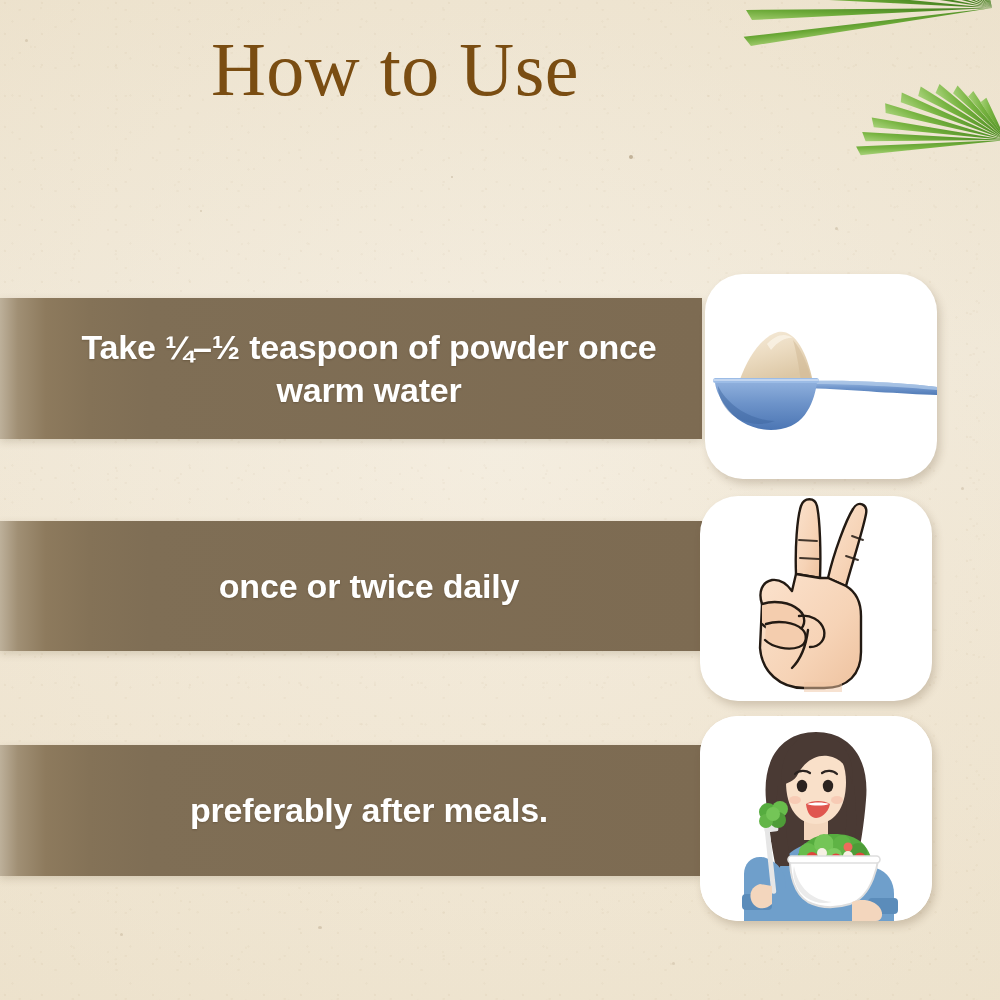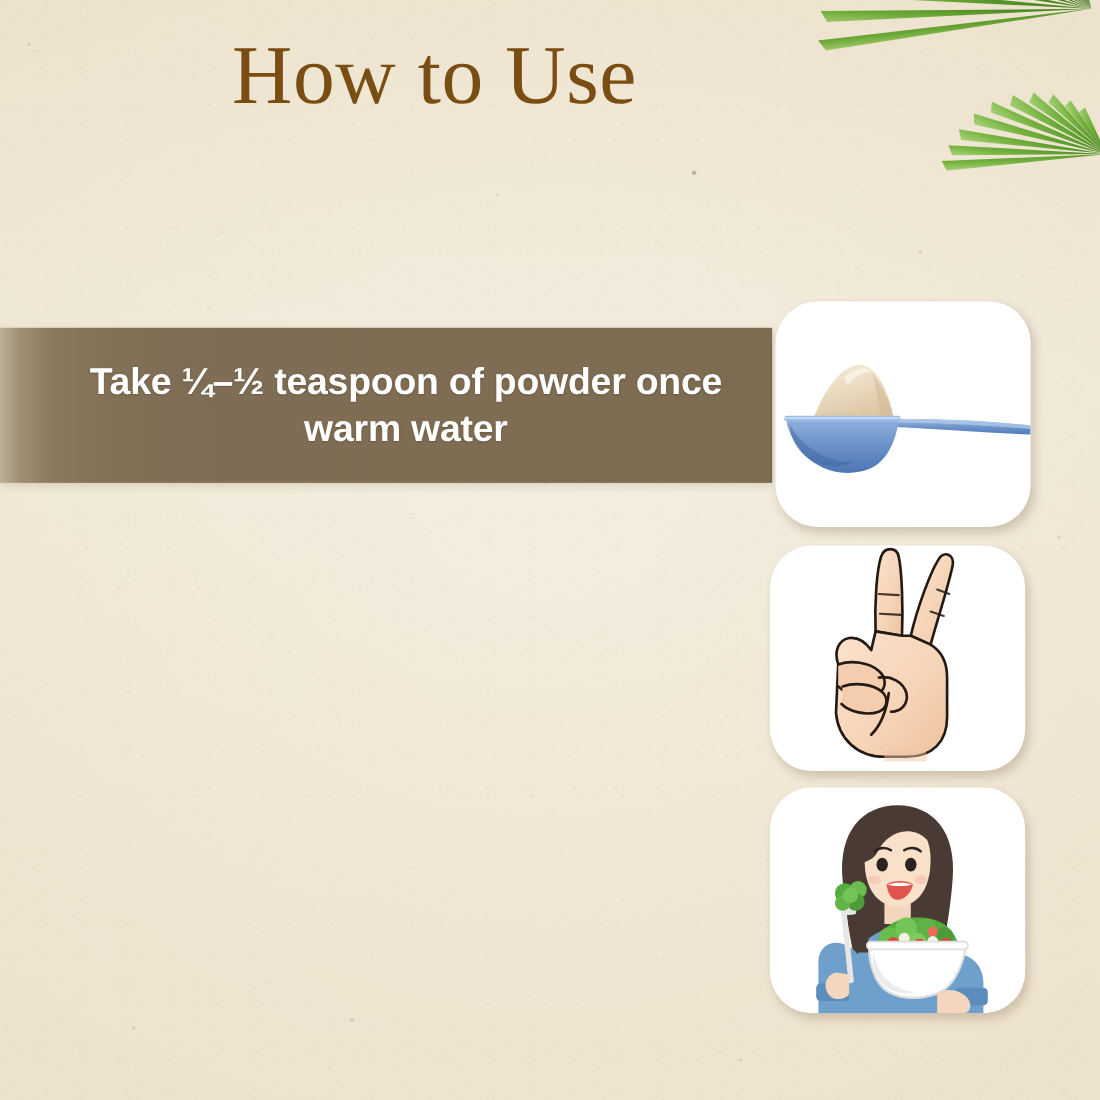--- a/index.html
+++ b/index.html
@@ -210,21 +210,27 @@
       </g>
     </svg>
   </div>
 
   <div class="title">How to Use</div>
 
   <div class="band" id="band-1">
     <div class="band-text">Take ¼–½ teaspoon of powder once warm water</div>
   </div>
 
-
+  <div class="band" id="band-2">
+    <div class="band-text">once or twice daily</div>
+  </div>
+
+  <div class="band" id="band-3">
+    <div class="band-text">preferably after meals.</div>
+  </div>
 
   <div class="icon-card" id="card-1">
     <div class="card-clip">
       <svg width="232" height="205" viewBox="0 0 232 205">
         <defs>
           <linearGradient id="bowlG" x1="0" y1="0" x2="0" y2="1">
             <stop offset="0%" stop-color="#8fb0dd"></stop>
             <stop offset="45%" stop-color="#6d93c9"></stop>
             <stop offset="100%" stop-color="#4c76b4"></stop>
           </linearGradient>

